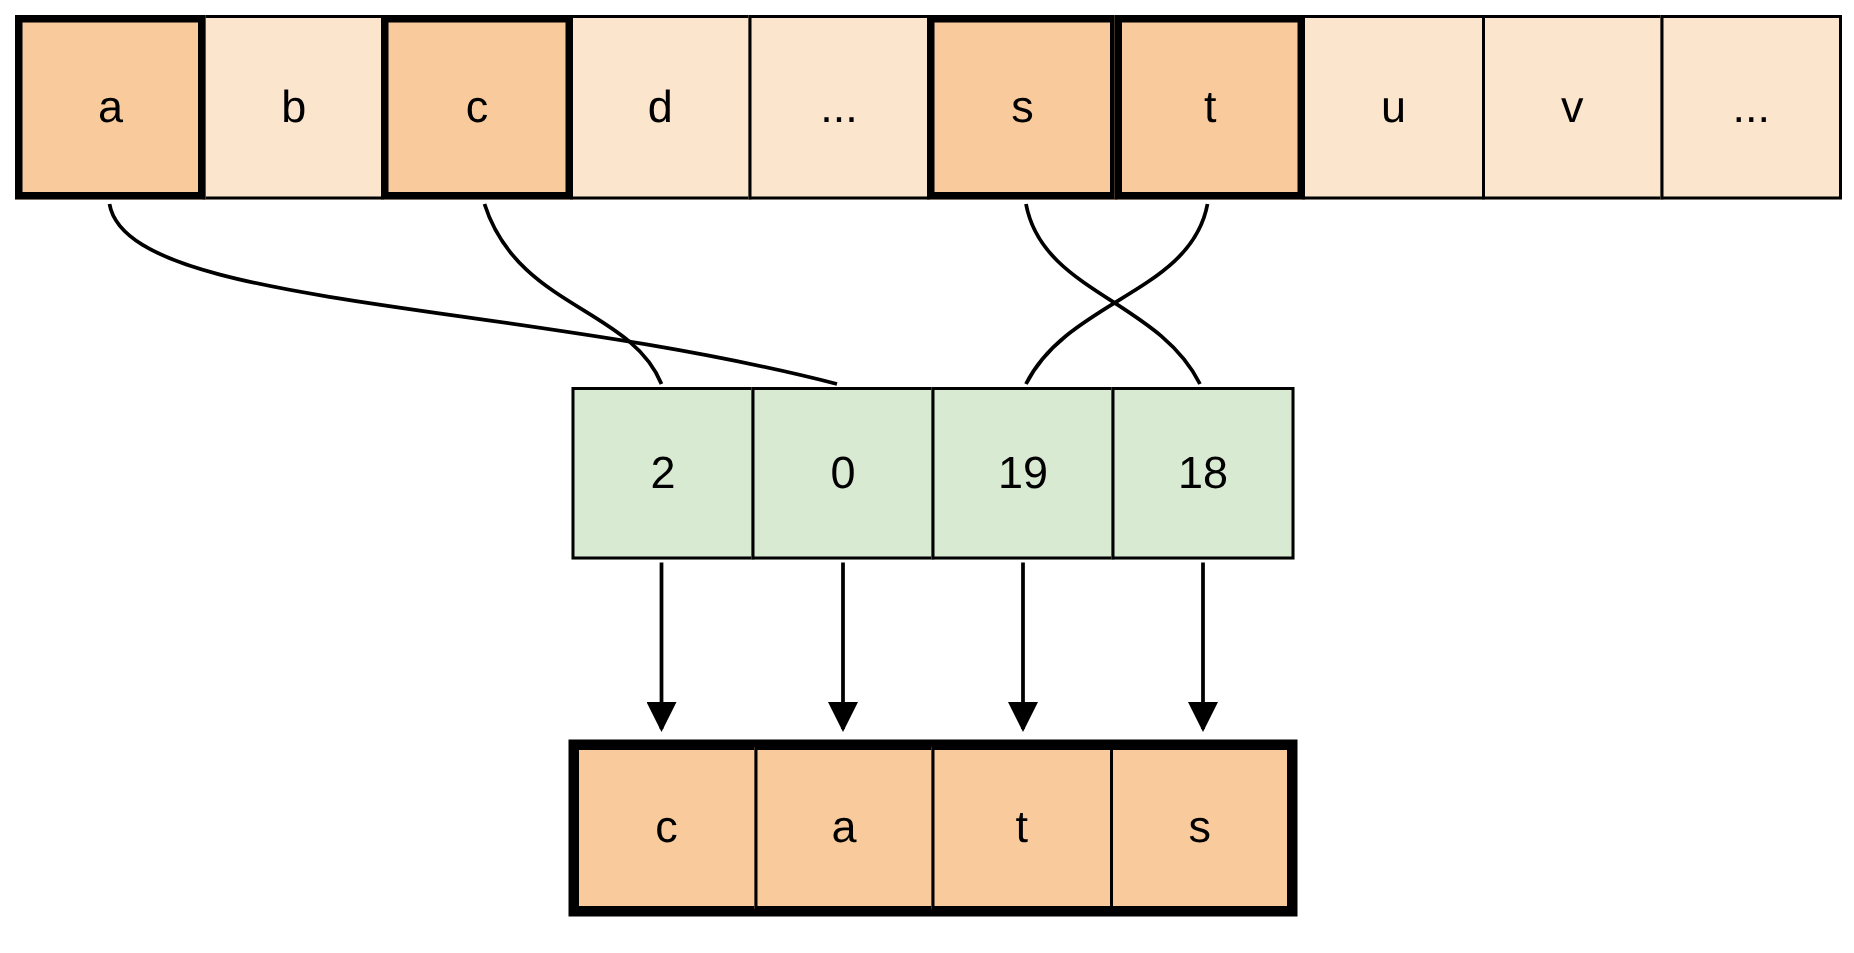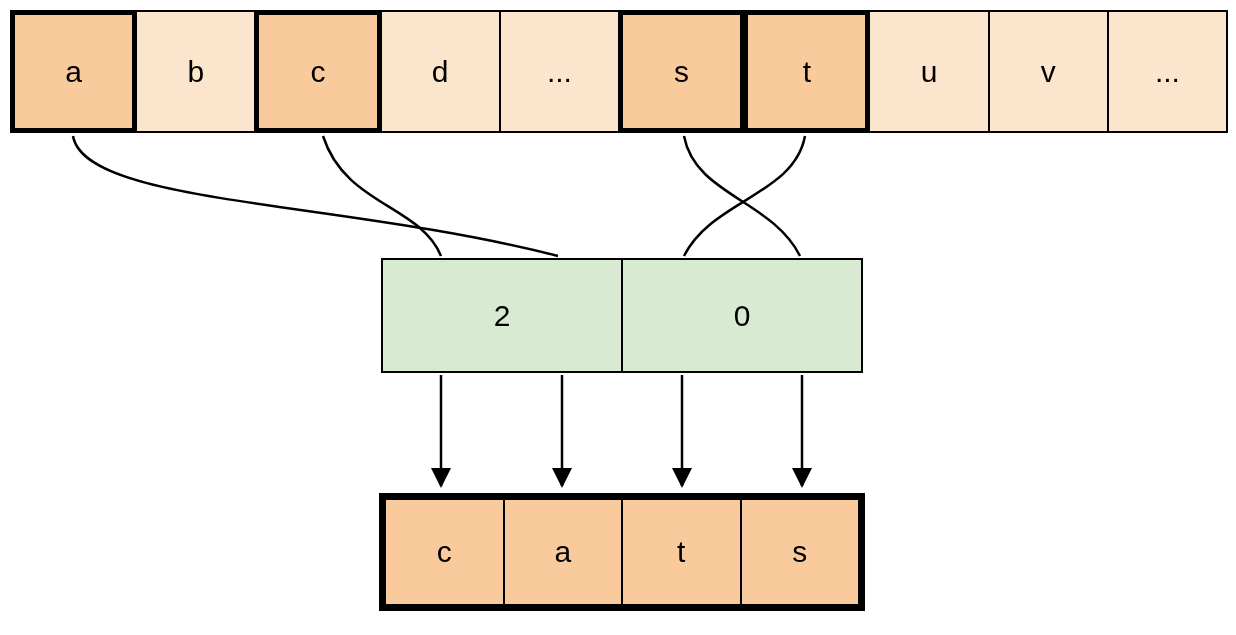--- a/index.html
+++ b/index.html
@@ -109,20 +109,22 @@
     <div class="cell hl">s</div>
     <div class="cell hl">t</div>
     <div class="cell">u</div>
     <div class="cell">v</div>
     <div class="cell">...</div>
   </div>
 
   <div class="row mid-row">
     <div class="cell">2</div>
     <div class="cell">0</div>
+    <div class="cell">19</div>
+    <div class="cell">18</div>
   </div>
 
   <div class="row bottom-row">
     <div class="cell">c</div>
     <div class="cell">a</div>
     <div class="cell">t</div>
     <div class="cell">s</div>
   </div>
 
 </div>

